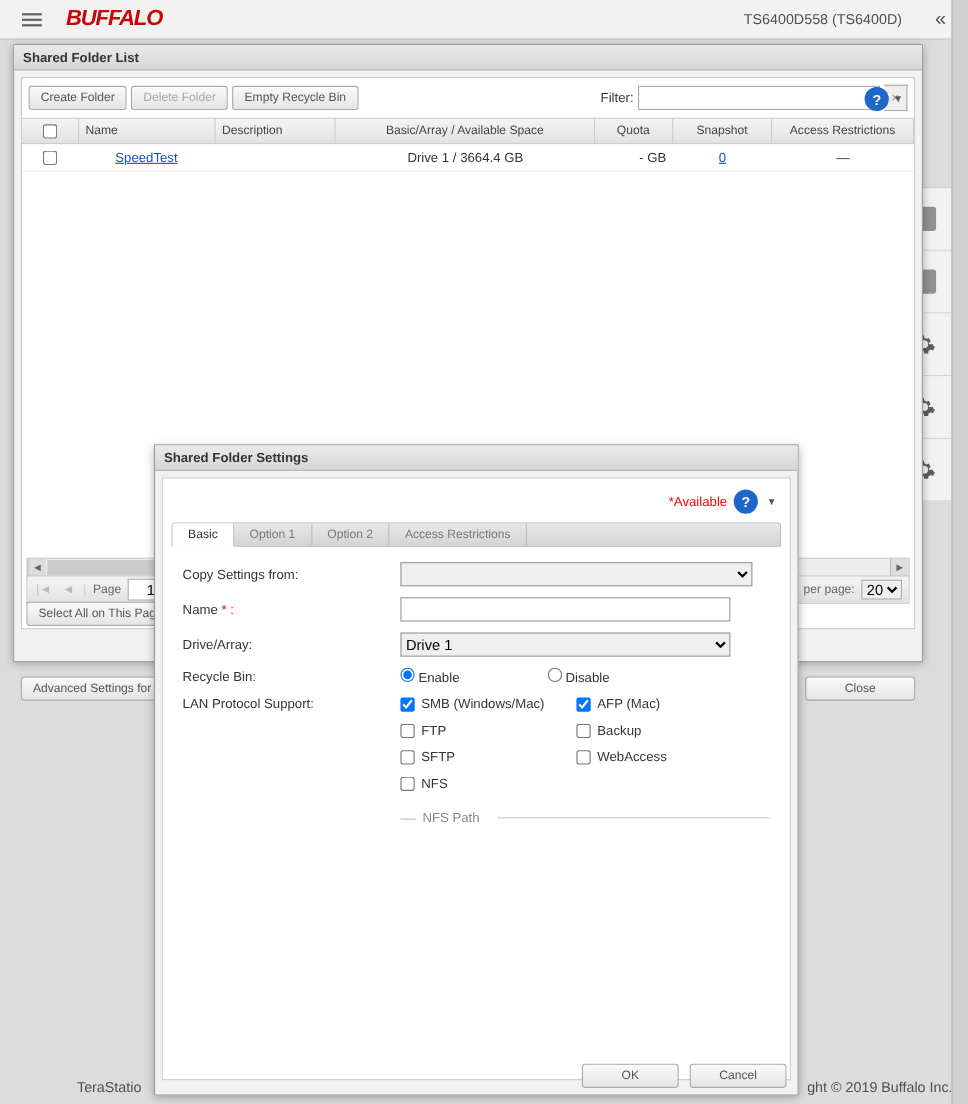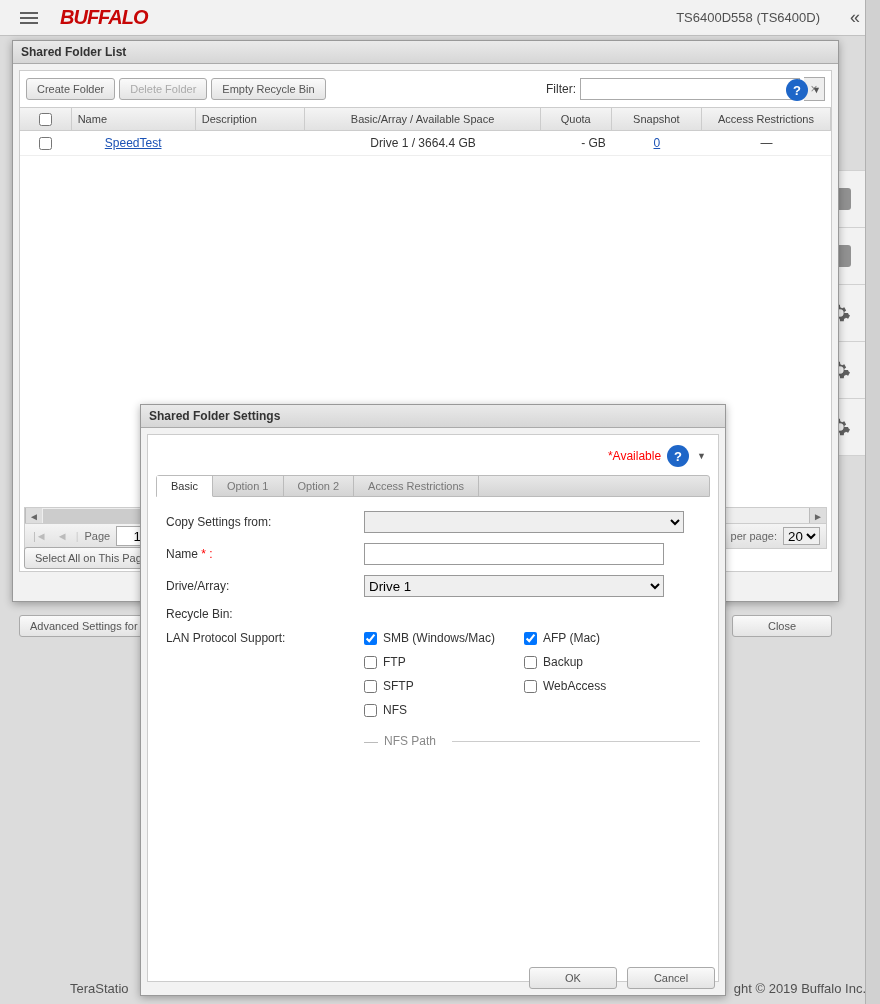--- a/index.html
+++ b/index.html
@@ -246,20 +246,24 @@
       <div class="form-row">
         <div class="form-label"><span>Name</span> <span class="req">* :</span></div>
         <div class="form-field"><input class="txt" style=""></div>
       </div>
       <div class="form-row">
         <div class="form-label">Drive/Array:</div>
         <div class="form-field"><select class="sel sel-sm"><option>Drive 1</option></select></div>
       </div>
       <div class="form-row">
         <div class="form-label">Recycle Bin:</div>
+        <div class="form-field radio-group">
+          <label><input type="radio" checked="" style=""> <span>Enable</span></label>
+          <label><input type="radio" style=""> <span>Disable</span></label>
+        </div>
       </div>
       <div class="form-row" style="align-items:flex-start">
         <div class="form-label">LAN Protocol Support:</div>
         <div class="form-field">
           <div class="chk-grid">
             <label>
                 <input type="checkbox" checked="" style=""> 
                 <span>SMB (Windows/Mac)</span>
               </label>
             <label>

